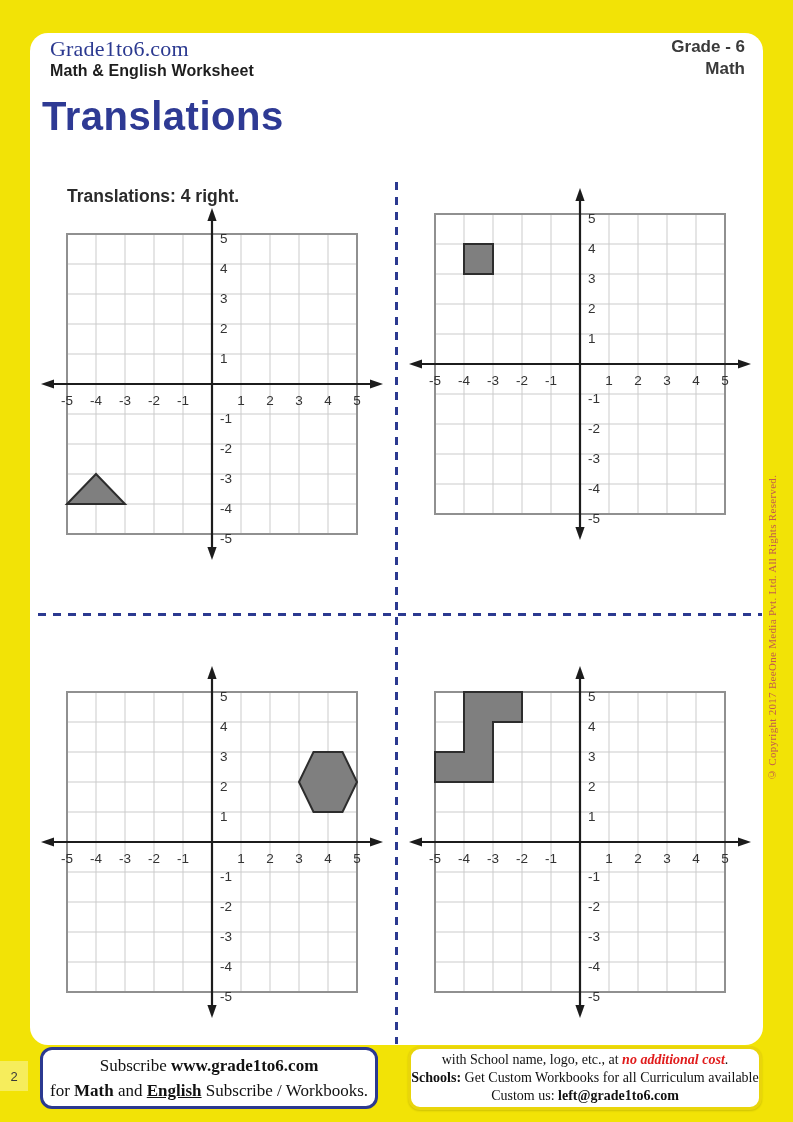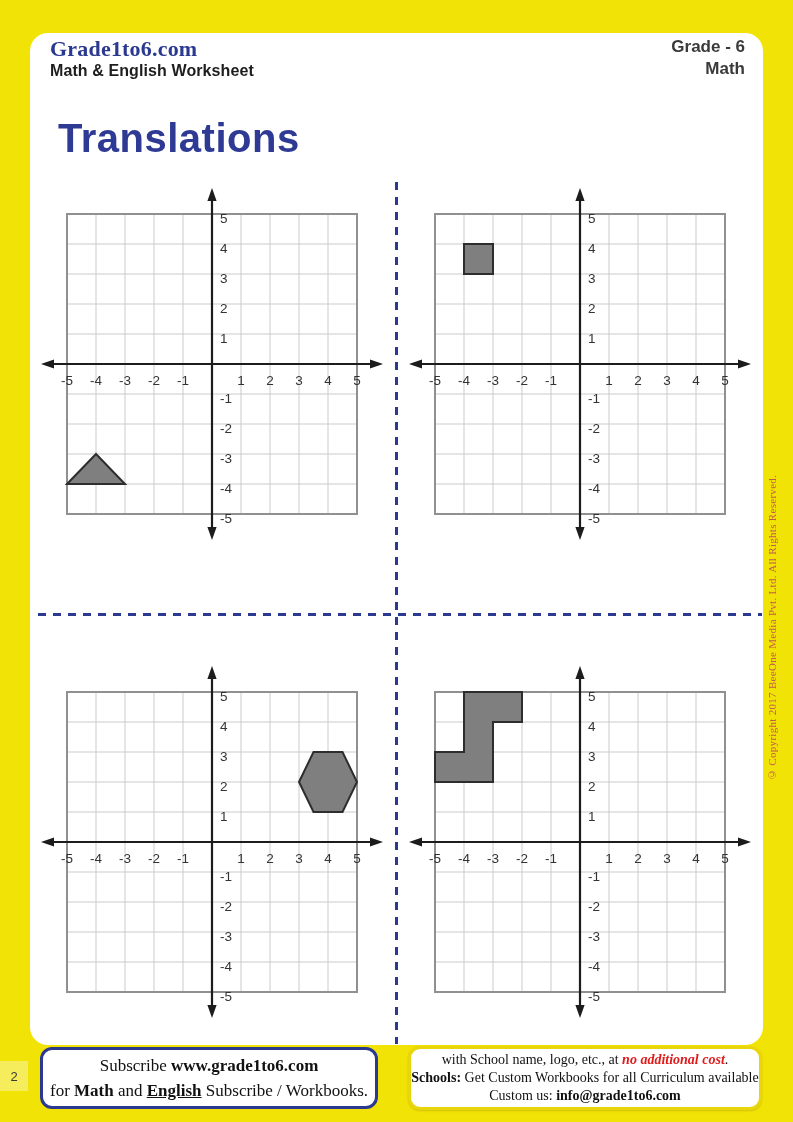--- a/index.html
+++ b/index.html
@@ -8,34 +8,34 @@
     background:#f2e306;
     font-family:"Liberation Sans",sans-serif;
   }
   .card{
     position:absolute;left:30px;top:33px;width:733px;height:1012px;
     background:#ffffff;border-radius:18px;
   }
   
   .logo-title{
     position:absolute;left:50px;top:36px;
-    font-family:"Liberation Serif",serif;font-weight:bold;font-size:22px;
+    font-family:"Liberation Serif",serif;font-weight:normal;font-size:22px;
     color:#2b3990;letter-spacing:.2px;
   }
   .logo-sub{
     position:absolute;left:50px;top:62px;
     font-size:16px;font-weight:bold;color:#1d1d1d;letter-spacing:.1px;
   }
   .grade-block{
     position:absolute;right:48px;top:36px;text-align:right;
     font-size:17px;font-weight:bold;color:#3a3a3a;line-height:22px;
   }
   .page-title{
-    position:absolute;left:58px;top:94px;
-    font-size:40px;font-weight:bold;color:#2e3a94;letter-spacing:.5px;margin-top:22px;
+    position:absolute;left:42px;top:94px;
+    font-size:40px;font-weight:bold;color:#2e3a94;letter-spacing:.5px;
   }
   
   .panel{position:absolute;width:356px;}
   .panel-title{
     padding-left:30px;font-size:17.5px;font-weight:bold;color:#2b2b2b;
     line-height:20px;height:20px;white-space:nowrap;
   }
   .panel svg{display:block;}
   #panel-0{left:37px;top:186px;}
   #panel-1{left:405px;top:186px;}
@@ -85,20 +85,21 @@
 <div class="logo-title">Grade1to6.com</div>
 <div class="logo-sub">Math &amp; English Worksheet</div>
 <div class="grade-block">
   <div>Grade - 6</div>
   <div>Math</div>
 </div>
 
 <div class="page-title">Translations</div>
 
 <div class="panel" id="panel-0">
+  <div class="panel-title">Translations: 4 right.</div>
   <svg width="356" height="362" viewBox="-8 -10 356 362">
       <line x1="22" y1="18" x2="22" y2="318" stroke="#cbcbcb" stroke-width="1"></line>
       <line x1="22" y1="318" x2="312" y2="318" stroke="#cbcbcb" stroke-width="1"></line>
       <line x1="51" y1="18" x2="51" y2="318" stroke="#cbcbcb" stroke-width="1"></line>
       <line x1="22" y1="288" x2="312" y2="288" stroke="#cbcbcb" stroke-width="1"></line>
       <line x1="80" y1="18" x2="80" y2="318" stroke="#cbcbcb" stroke-width="1"></line>
       <line x1="22" y1="258" x2="312" y2="258" stroke="#cbcbcb" stroke-width="1"></line>
       <line x1="109" y1="18" x2="109" y2="318" stroke="#cbcbcb" stroke-width="1"></line>
       <line x1="22" y1="228" x2="312" y2="228" stroke="#cbcbcb" stroke-width="1"></line>
       <line x1="138" y1="18" x2="138" y2="318" stroke="#cbcbcb" stroke-width="1"></line>
@@ -315,18 +316,18 @@
 <div class="divider-h"></div>
 
 <div class="subscribe-box">
   <div><span>Subscribe </span><span style="font-weight: bold;">www.grade1to6.com</span></div>
   <div><span>for </span><span style="font-weight: bold;">Math</span><span> and </span><span style="font-weight: bold; text-decoration: underline;">English</span><span> Subscribe / Workbooks.</span></div>
 </div>
 
 <div class="schools-box">
   <div><span>with School name, logo, etc., at </span><span style="font-weight: bold; font-style: italic; color: rgb(224, 27, 27);">no additional cost</span><span>.</span></div>
   <div><span style="font-weight: bold;">Schools:</span><span> Get Custom Workbooks for all Curriculum available</span></div>
-  <div><span>Custom us: </span><span style="font-weight: bold;">info@grade1to6.com</span></div>
+  <div><span>Custom us: </span><span style="font-weight: bold;">left@grade1to6.com</span></div>
 </div>
 
 <div class="page-num">2</div>
 
 <div class="copyright">© Copyright 2017 BeeOne Media Pvt. Ltd. All Rights Reserved.</div>
 
 </body></html>

